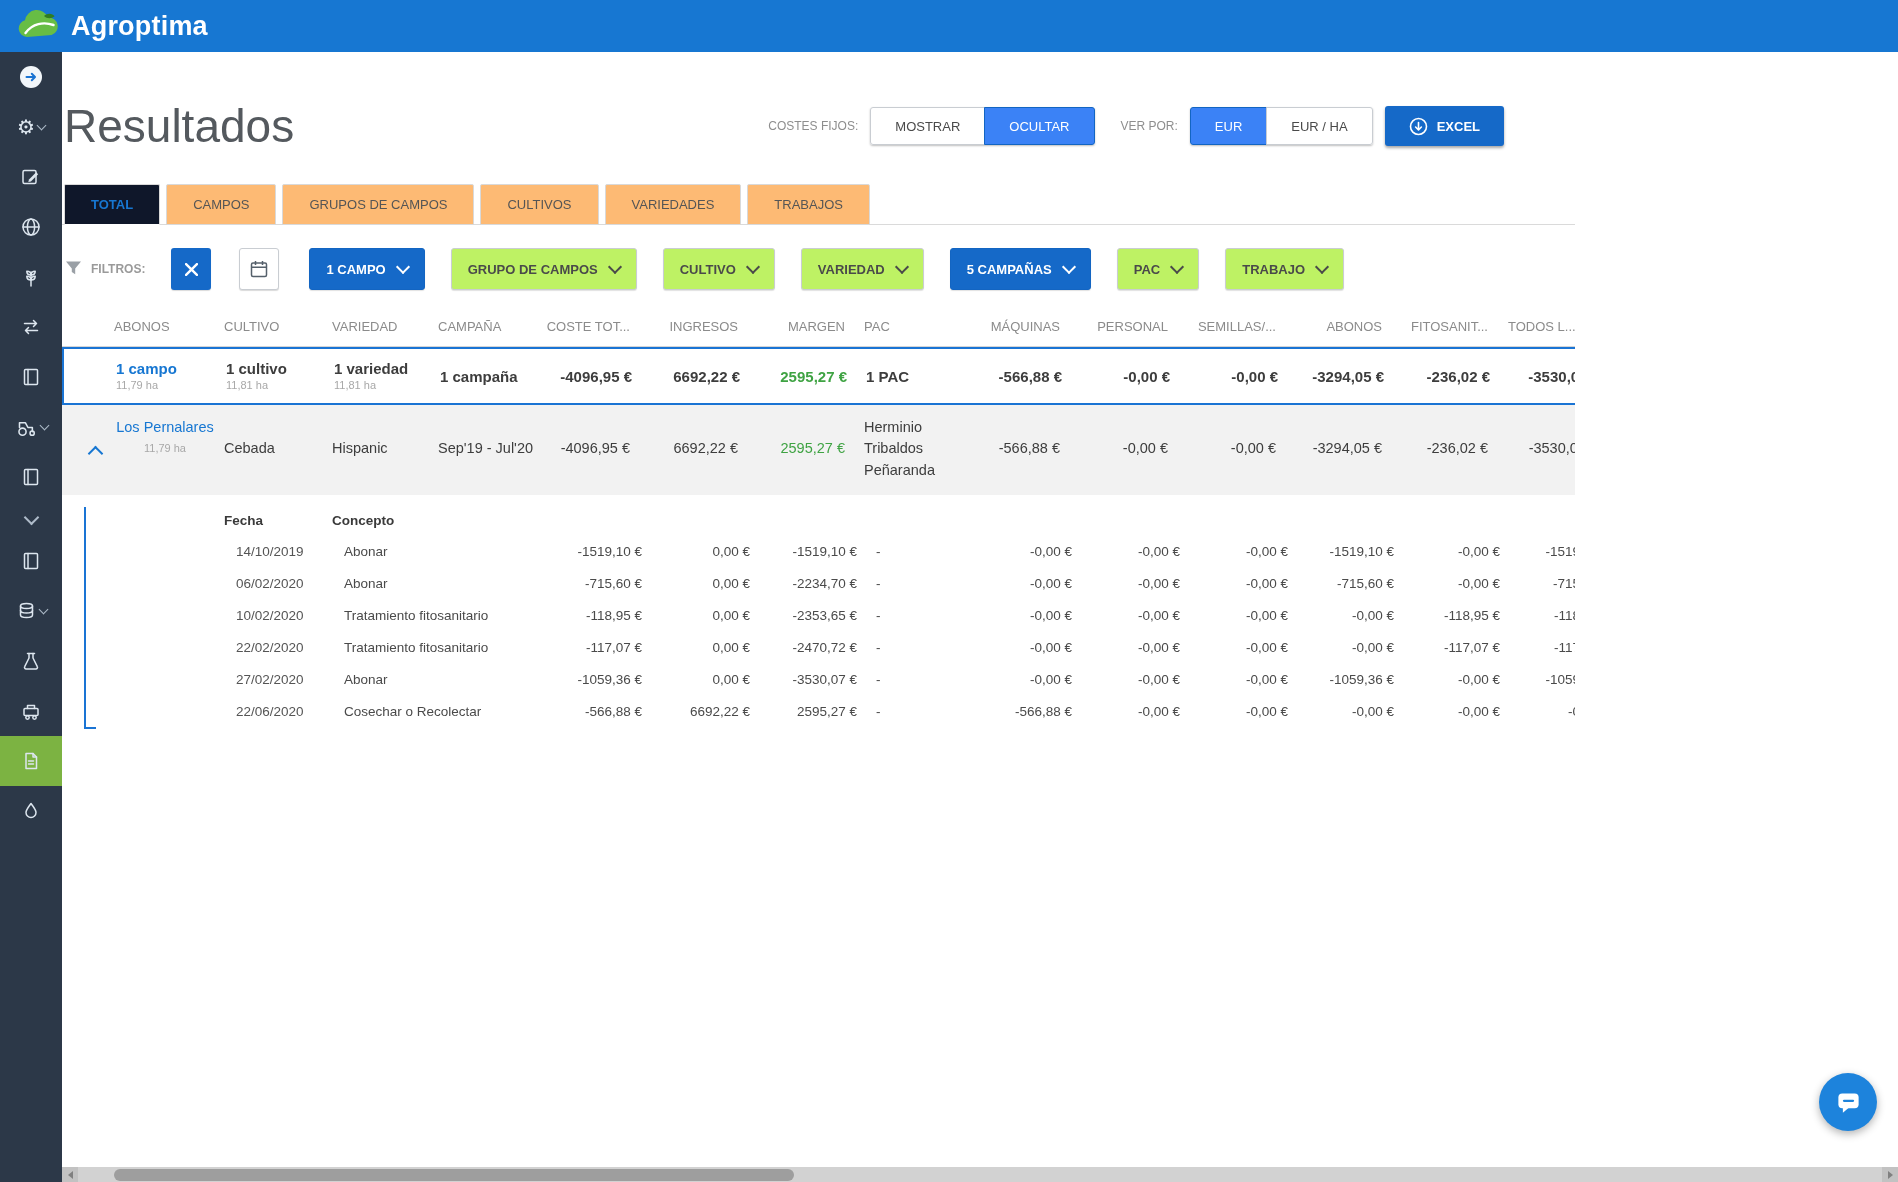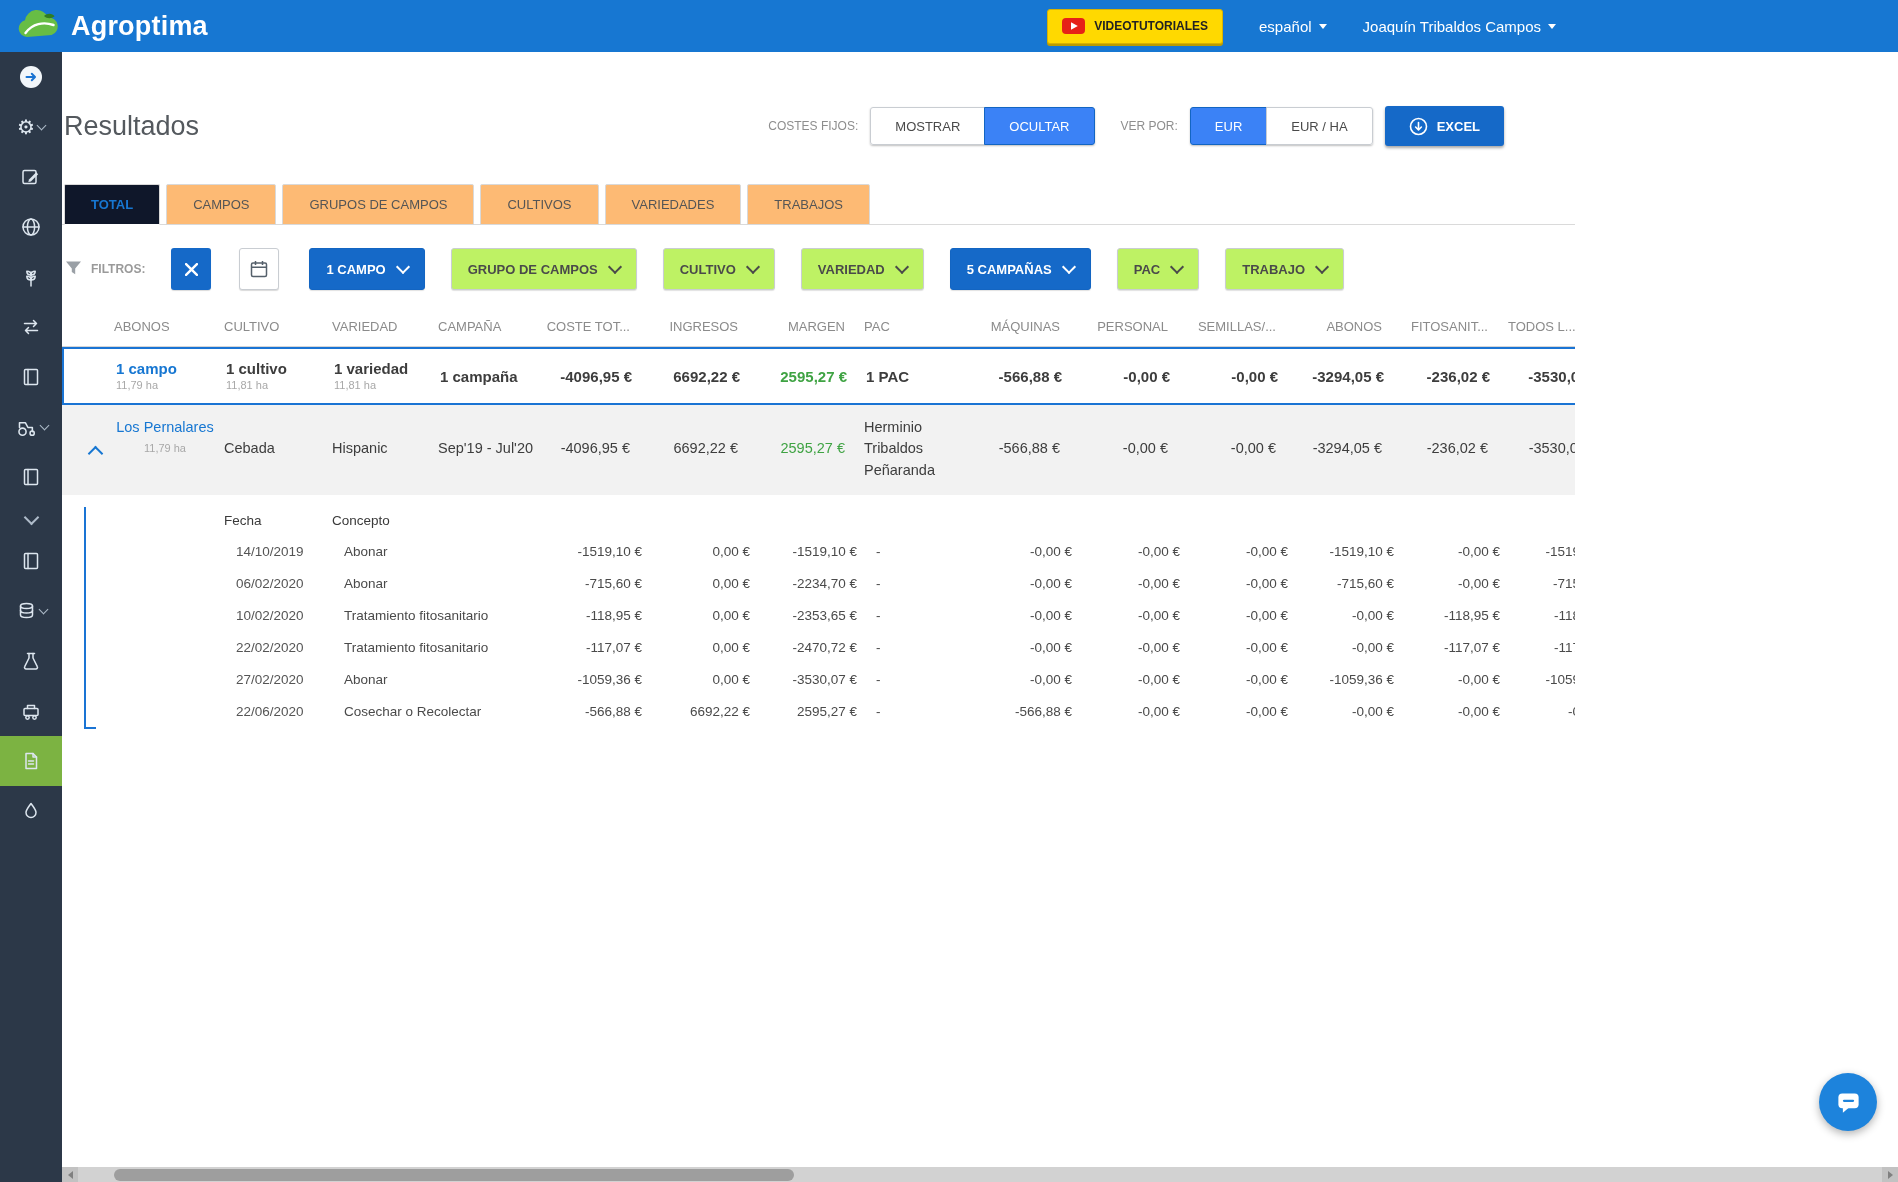--- a/index.html
+++ b/index.html
@@ -26,21 +26,21 @@
   .sb-item.active{background:#7cb342;}
   .si{stroke:#dde6ef;fill:none;stroke-width:1.5;stroke-linecap:round;stroke-linejoin:round;}
   .gear{font-size:20px;color:#dde6ef;line-height:1;}
   .sb-chev{width:6px;height:6px;border-right:1.5px solid #aebbc9;border-bottom:1.5px solid #aebbc9;
            transform:rotate(45deg);margin-top:-3px;display:inline-block;}
   .sb-chev.big{width:9px;height:9px;border-width:2px;}
 
   
   .main{position:absolute;left:62px;top:52px;right:0;bottom:0;background:#fff;overflow:hidden;}
   .page-head{margin:36px 0 0 2px;height:76px;display:flex;align-items:center;}
-  .page-title{font-size:27px;font-weight:400;color:#54595e;margin:0;}
+  .page-title{font-size:46px;font-weight:400;color:#54595e;margin:0;}
   .controls{margin-left:auto;margin-right:394px;display:flex;align-items:center;}
   .ctl-label{font-size:12px;color:#8e8e8e;margin-right:12px;white-space:nowrap;}
   .ver-por{margin-left:26px;}
   .btn-group{display:flex;box-shadow:0 1px 2px rgba(0,0,0,.25);border-radius:3px;}
   .btn{height:38px;padding:0 24px;display:flex;align-items:center;font-size:13px;background:#fff;
        border:1px solid #c9cdd2;color:#4a4a4a;cursor:pointer;font-family:inherit;}
   .btn:first-child{border-radius:3px 0 0 3px;}
   .btn:last-child{border-radius:0 3px 3px 0;margin-left:-1px;}
   .btn.primary{background:#3b82f6;border-color:#1365c2;color:#fff;}
   .excel-btn{margin-left:12px;height:40px;padding:0 24px;background:#1569c8;border:none;border-radius:3px;
@@ -92,21 +92,21 @@
   .fieldrow{background:#f2f2f2;min-height:90px;padding-top:12px;padding-bottom:14px;}
   .fieldrow .c{align-items:center;white-space:normal;line-height:1.45;}
   .chevbtn{display:flex;justify-content:center;align-items:flex-start;padding-top:8px;cursor:pointer;}
   .chevup{width:9px;height:9px;border-left:2px solid #1777d2;border-top:2px solid #1777d2;transform:rotate(45deg);}
   .fieldrow .stack{justify-content:flex-start;gap:3px;}
 
   .detail{position:relative;margin-top:10px;padding-bottom:6px;}
   .bracket{position:absolute;left:22px;top:2px;bottom:4px;width:10px;
            border-left:2px solid #1a74d4;border-bottom:2px solid #1a74d4;}
   .dhead{height:30px;}
-  .dhead .c{font-weight:normal;color:#3a3a3a;font-size:13.5px;}
+  .dhead .c{font-weight:bold;color:#3a3a3a;font-size:13.5px;}
   .drow{height:32px;margin-left:12px;}
   .drow .c{font-size:13.5px;color:#4a4a4a;}
   .drow .fecha{color:#555;}
   .fecha{grid-column:3;}
   .concepto{grid-column:4 / span 2;}
   .g6{grid-column:6}.g7{grid-column:7}.g8{grid-column:8}.g9{grid-column:9}.g10{grid-column:10}
   .g11{grid-column:11}.g12{grid-column:12}.g13{grid-column:13}.g14{grid-column:14}.g15{grid-column:15}
 
   
   .hscroll{position:absolute;left:0;right:0;bottom:0;height:15px;background:#d2d2d2;}
@@ -127,37 +127,20 @@
 <body>
 
 <header class="topbar">
   <div class="brand">
     <svg width="46" height="34" viewBox="0 0 46 34">
       <path d="M11 28a8.5 8.5 0 0 1-2-16.7A12 12 0 0 1 32 8.5a9 9 0 0 1 3.6 17.5z" fill="#67bd45"></path>
       <path d="M9.5 24c7-9.5 18-11.5 28-8" stroke="#ffffff" stroke-width="2.4" fill="none" stroke-linecap="round"></path>
       <path d="M28 7c3.6-3.4 8.6-2.6 10.6.2-2.8 2.6-7.6 2.8-10.6-.2z" fill="#2f7d22"></path>
     </svg>
     <span class="brand-name">Agroptima</span>
-  </div>
-  <div class="tb-right">
-    <button class="yt-btn">
-      <svg width="23" height="16" viewBox="0 0 23 16">
-        <rect width="23" height="16" rx="4" fill="#e62117"></rect>
-        <path d="M9 4.2v7.6L15.8 8z" fill="#fff"></path>
-      </svg>
-      <span>VIDEOTUTORIALES</span>
-    </button>
-    <div class="lang">
-      <span>español</span>
-      <span class="caret"></span>
-    </div>
-    <div class="user">
-      <span>Joaquín Tribaldos Campos</span>
-      <span class="caret"></span>
-    </div>
   </div>
 </header>
 
 <nav class="sidebar">
   <div class="sb-item">
     <svg width="26" height="26" viewBox="0 0 26 26">
       <circle cx="13" cy="13" r="11" fill="#f2f6fa"></circle>
       <path d="M8.5 13h8M13.8 9.8 17 13l-3.2 3.2" stroke="#1a73d2" stroke-width="2" fill="none" stroke-linecap="round" stroke-linejoin="round"></path>
     </svg>
   </div>

